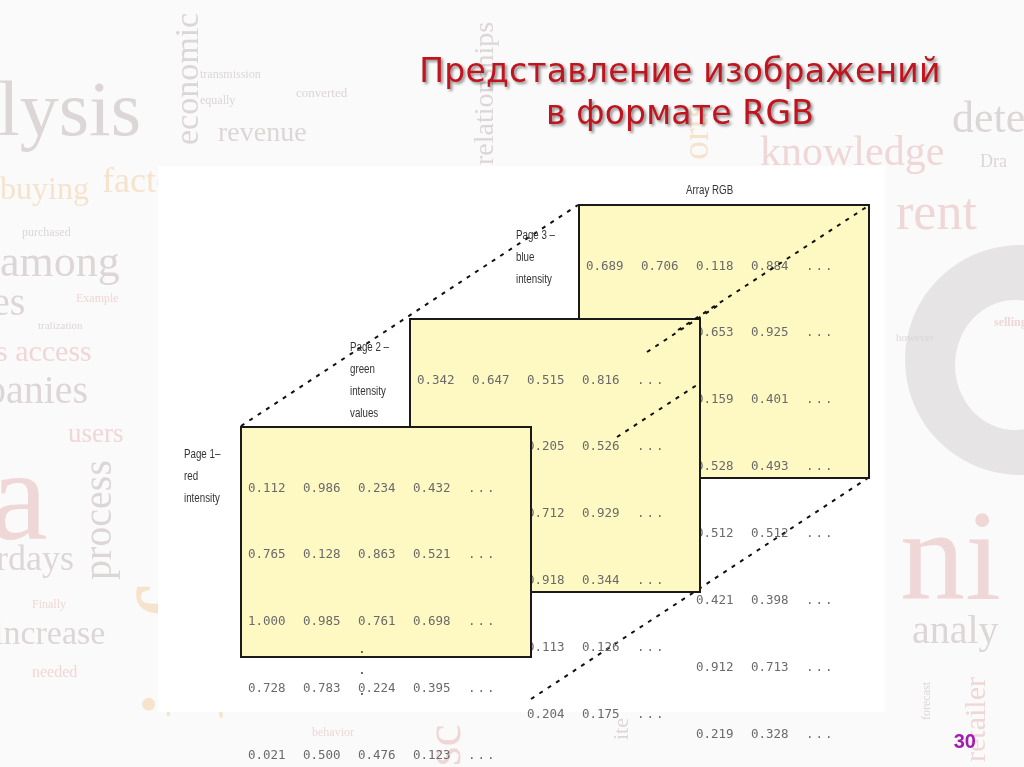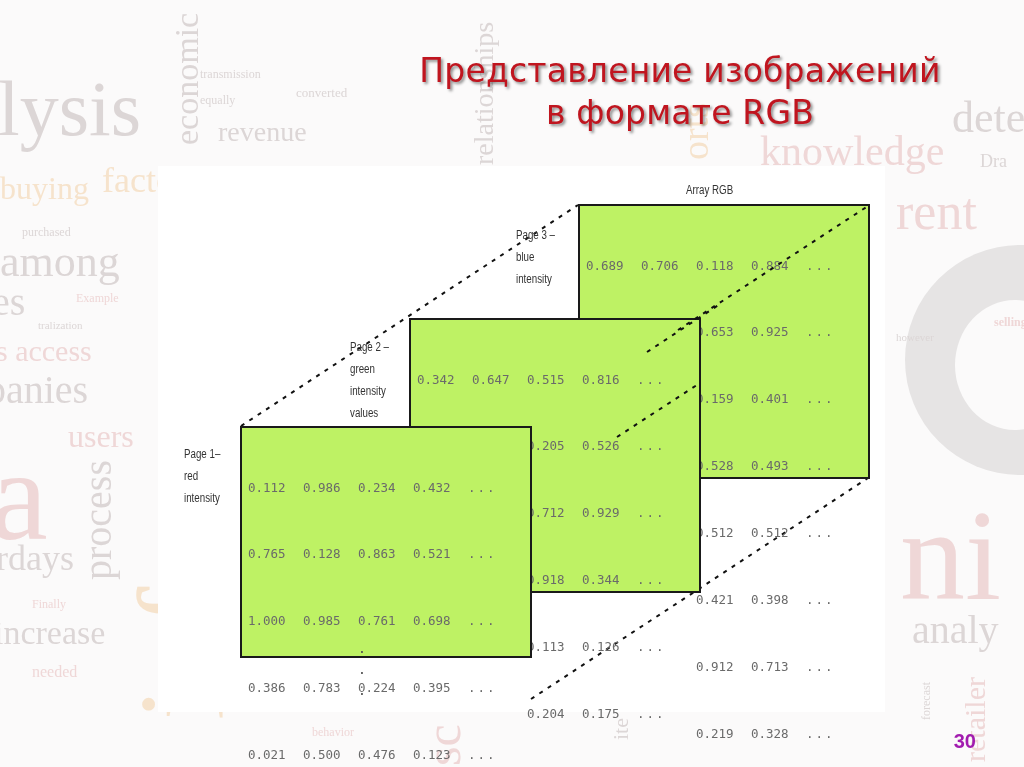--- a/index.html
+++ b/index.html
@@ -19,21 +19,21 @@
 
   
   .card { position: absolute; left: 158px; top: 166px; width: 727px; height: 546px; background: #ffffff; }
 
   
   .title { position: absolute; left: 360px; top: 50px; width: 640px; text-align: center;
            font-family: "DejaVu Sans", sans-serif; font-size: 33px; line-height: 42px; color: #c0151f;
            text-shadow: 2px 2px 3px rgba(0,0,0,0.45); font-weight: normal; letter-spacing: 0.2px; }
 
   
-  .page { position: absolute; background: #bef264; border: 2px solid #1a1a1a; }
+  .page { position: absolute; background: #fef9c3; border: 2px solid #1a1a1a; }
   .grid-rows { position: absolute; left: 6px; top: 4px; font-family: "DejaVu Sans Mono", monospace;
                font-size: 12.5px; color: #6a6a6a; line-height: 22.3px; white-space: pre; }
   .row span { display: inline-block; width: 55px; }
   .row .ell { width: 40px; letter-spacing: 2px; }
   .vdots { position: absolute; font-family: "DejaVu Sans Mono", monospace; font-size: 14px; color: #555; line-height: 21px; text-align: center; width: 10px; }
 
   .page-label { position: absolute; font-family: "Liberation Sans", sans-serif; font-size: 12.5px; color: #333;
                 line-height: 22px; transform: scaleX(0.78); transform-origin: left top; white-space: nowrap; }
   .array-title { position: absolute; font-family: "Liberation Sans", sans-serif; font-size: 12.5px; color: #333;
                  transform: scaleX(0.78); transform-origin: left top; white-space: nowrap; }
@@ -60,21 +60,21 @@
     <div class="bg-word c-grey" style="left:218px; top:118px; font-size:28px;">revenue</div>
     <div class="bg-word c-orange" style="left:0px; top:172px; font-size:32px;">buying</div>
     <div class="bg-word c-orange" style="left:102px; top:162px; font-size:36px;">facto</div>
     <div class="bg-word c-grey" style="left:22px; top:226px; font-size:12px;">purchased</div>
     <div class="bg-word c-grey" style="left:0px; top:240px; font-size:44px;">among</div>
     <div class="bg-word c-grey" style="left:-8px; top:282px; font-size:40px;">es</div>
     <div class="bg-word c-rose" style="left:76px; top:292px; font-size:12px;">Example</div>
     <div class="bg-word c-grey" style="left:2px; top:320px; font-size:11px;margin-left:36px;">tralization</div>
     <div class="bg-word c-rose" style="left:-4px; top:336px; font-size:30px;">s access</div>
     <div class="bg-word c-grey" style="left:-14px; top:370px; font-size:40px;">panies</div>
-    <div class="bg-word c-rose" style="left:68px; top:420px; font-size:32px;">users</div>
+    <div class="bg-word c-rose" style="left:68px; top:420px; font-size:27px;">users</div>
     <div class="bg-word c-rose" style="left:-10px; top:430px; font-size:130px;">a</div>
     <div class="bg-word c-grey vert" style="left:78px; top:580px; font-size:40px;">process</div>
     <div class="bg-word c-grey" style="left:-4px; top:540px; font-size:36px;">rdays</div>
     <div class="bg-word c-rose" style="left:32px; top:598px; font-size:12px;">Finally</div>
     <div class="bg-word c-grey" style="left:-6px; top:616px; font-size:34px;">increase</div>
     <div class="bg-word c-rose" style="left:32px; top:664px; font-size:16px;">needed</div>
     <div class="bg-word c-orange vert" style="left:122px; top:720px; font-size:120px;">inform</div>
     <div class="bg-word c-rose" style="left:312px; top:726px; font-size:12px;">behavior</div>
     <div class="bg-word c-rose vert" style="left:418px; top:766px; font-size:50px;">sc</div>
     <div class="bg-word c-grey vert" style="left:610px; top:740px; font-size:22px;">ite</div>
@@ -134,21 +134,21 @@
       
       
     </div>
   </div>
 
   <div class="page" style="left:240px; top:426px; width:292px; height:232px;">
     <div class="grid-rows">
       <div class="row"><span>0.112</span><span>0.986</span><span>0.234</span><span>0.432</span><span class="ell">...</span></div>
       <div class="row"><span>0.765</span><span>0.128</span><span>0.863</span><span>0.521</span><span class="ell">...</span></div>
       <div class="row"><span>1.000</span><span>0.985</span><span>0.761</span><span>0.698</span><span class="ell">...</span></div>
-      <div class="row"><span>0.386</span><span>0.783</span><span>0.224</span><span>0.395</span><span class="ell">...</span></div>
+      <div class="row"><span>0.728</span><span>0.783</span><span>0.224</span><span>0.395</span><span class="ell">...</span></div>
       <div class="row"><span>0.021</span><span>0.500</span><span>0.476</span><span>0.123</span><span class="ell">...</span></div>
       
       
       
       
     </div>
     <div class="vdots" style="left:115px; top:210px;">.<br>.<br>.</div>
   </div>
 
   <svg class="dash" viewBox="0 0 1024 767">

